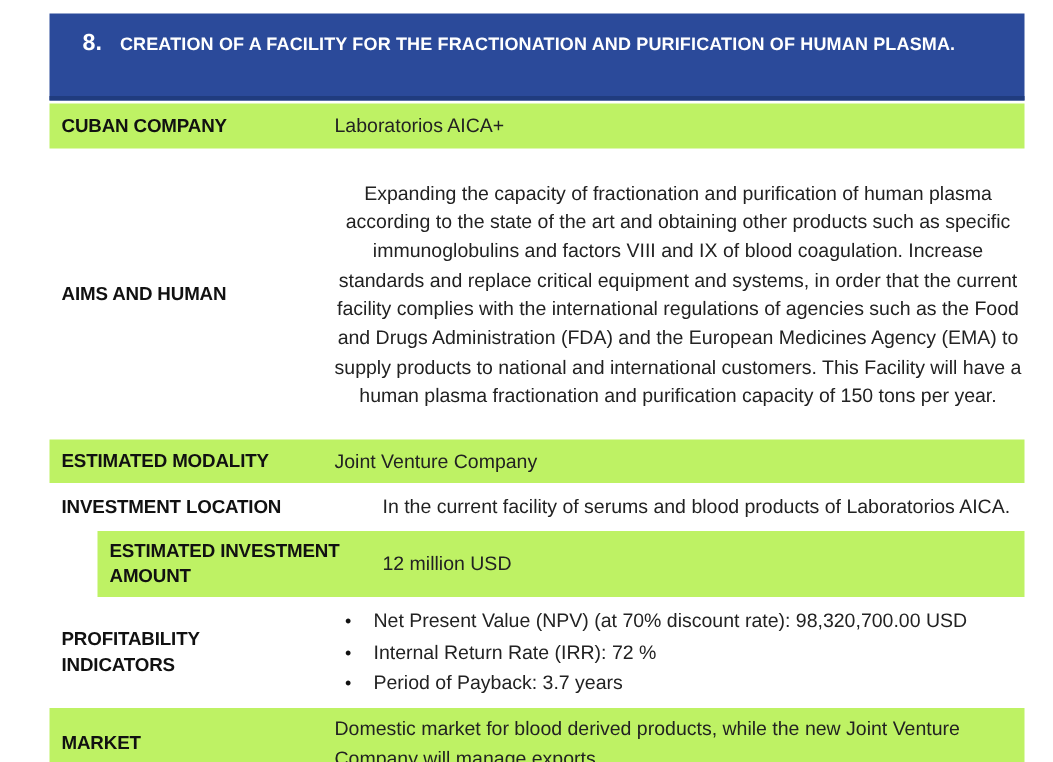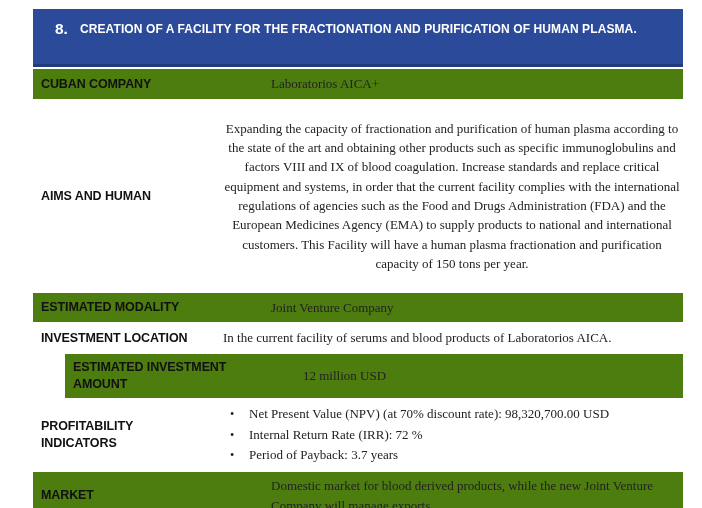--- a/index.html
+++ b/index.html
@@ -38,45 +38,44 @@
     letter-spacing: 0.1px;
   }
   
   .ftable { margin-top: 2px; }
   .frow {
     display: flex;
     align-items: center;
     margin-bottom: 2px;
     background: #ffffff;
   }
-  .frow.shaded { background: #4d7c0f; gap: 48px; }
+  .frow.shaded { background: #bef264; }
   .flabel {
     width: 190px;
     flex: 0 0 190px;
     padding: 2px 16px 2px 8px;
     font-weight: 700;
     font-size: 12.5px;
     line-height: 17px;
     color: #111111;
     letter-spacing: -0.1px;
   }
   .fvalue {
     flex: 1 1 auto;
     font-size: 13px;
     line-height: 19.3px;
     color: #222222;
     padding: 4px 4px 4px 0;
-    font-family: Liberation Serif, serif;
   }
   .fvalue.oneline { white-space: nowrap; }
   .r-cuban    { min-height: 30px; }
   .r-aims     { min-height: 190px; }
   .r-aims .fvalue { padding: 9px 0 9px 0; max-width: 458px; text-align: center; }
   .r-modality { min-height: 29px; }
-  .r-location { min-height: 28px; }
+  .r-location { min-height: 28px; gap: 32px; }
   .r-amount   { min-height: 44px; margin-left: 32px; }
   .r-profit   { min-height: 61px; }
   .r-market   { min-height: 43px; }
   .r-market .fvalue { max-width: 432px; line-height: 20px; }
   
   .blist { list-style: none; }
   .bitem {
     display: flex;
     align-items: flex-start;
     line-height: 20.5px;

